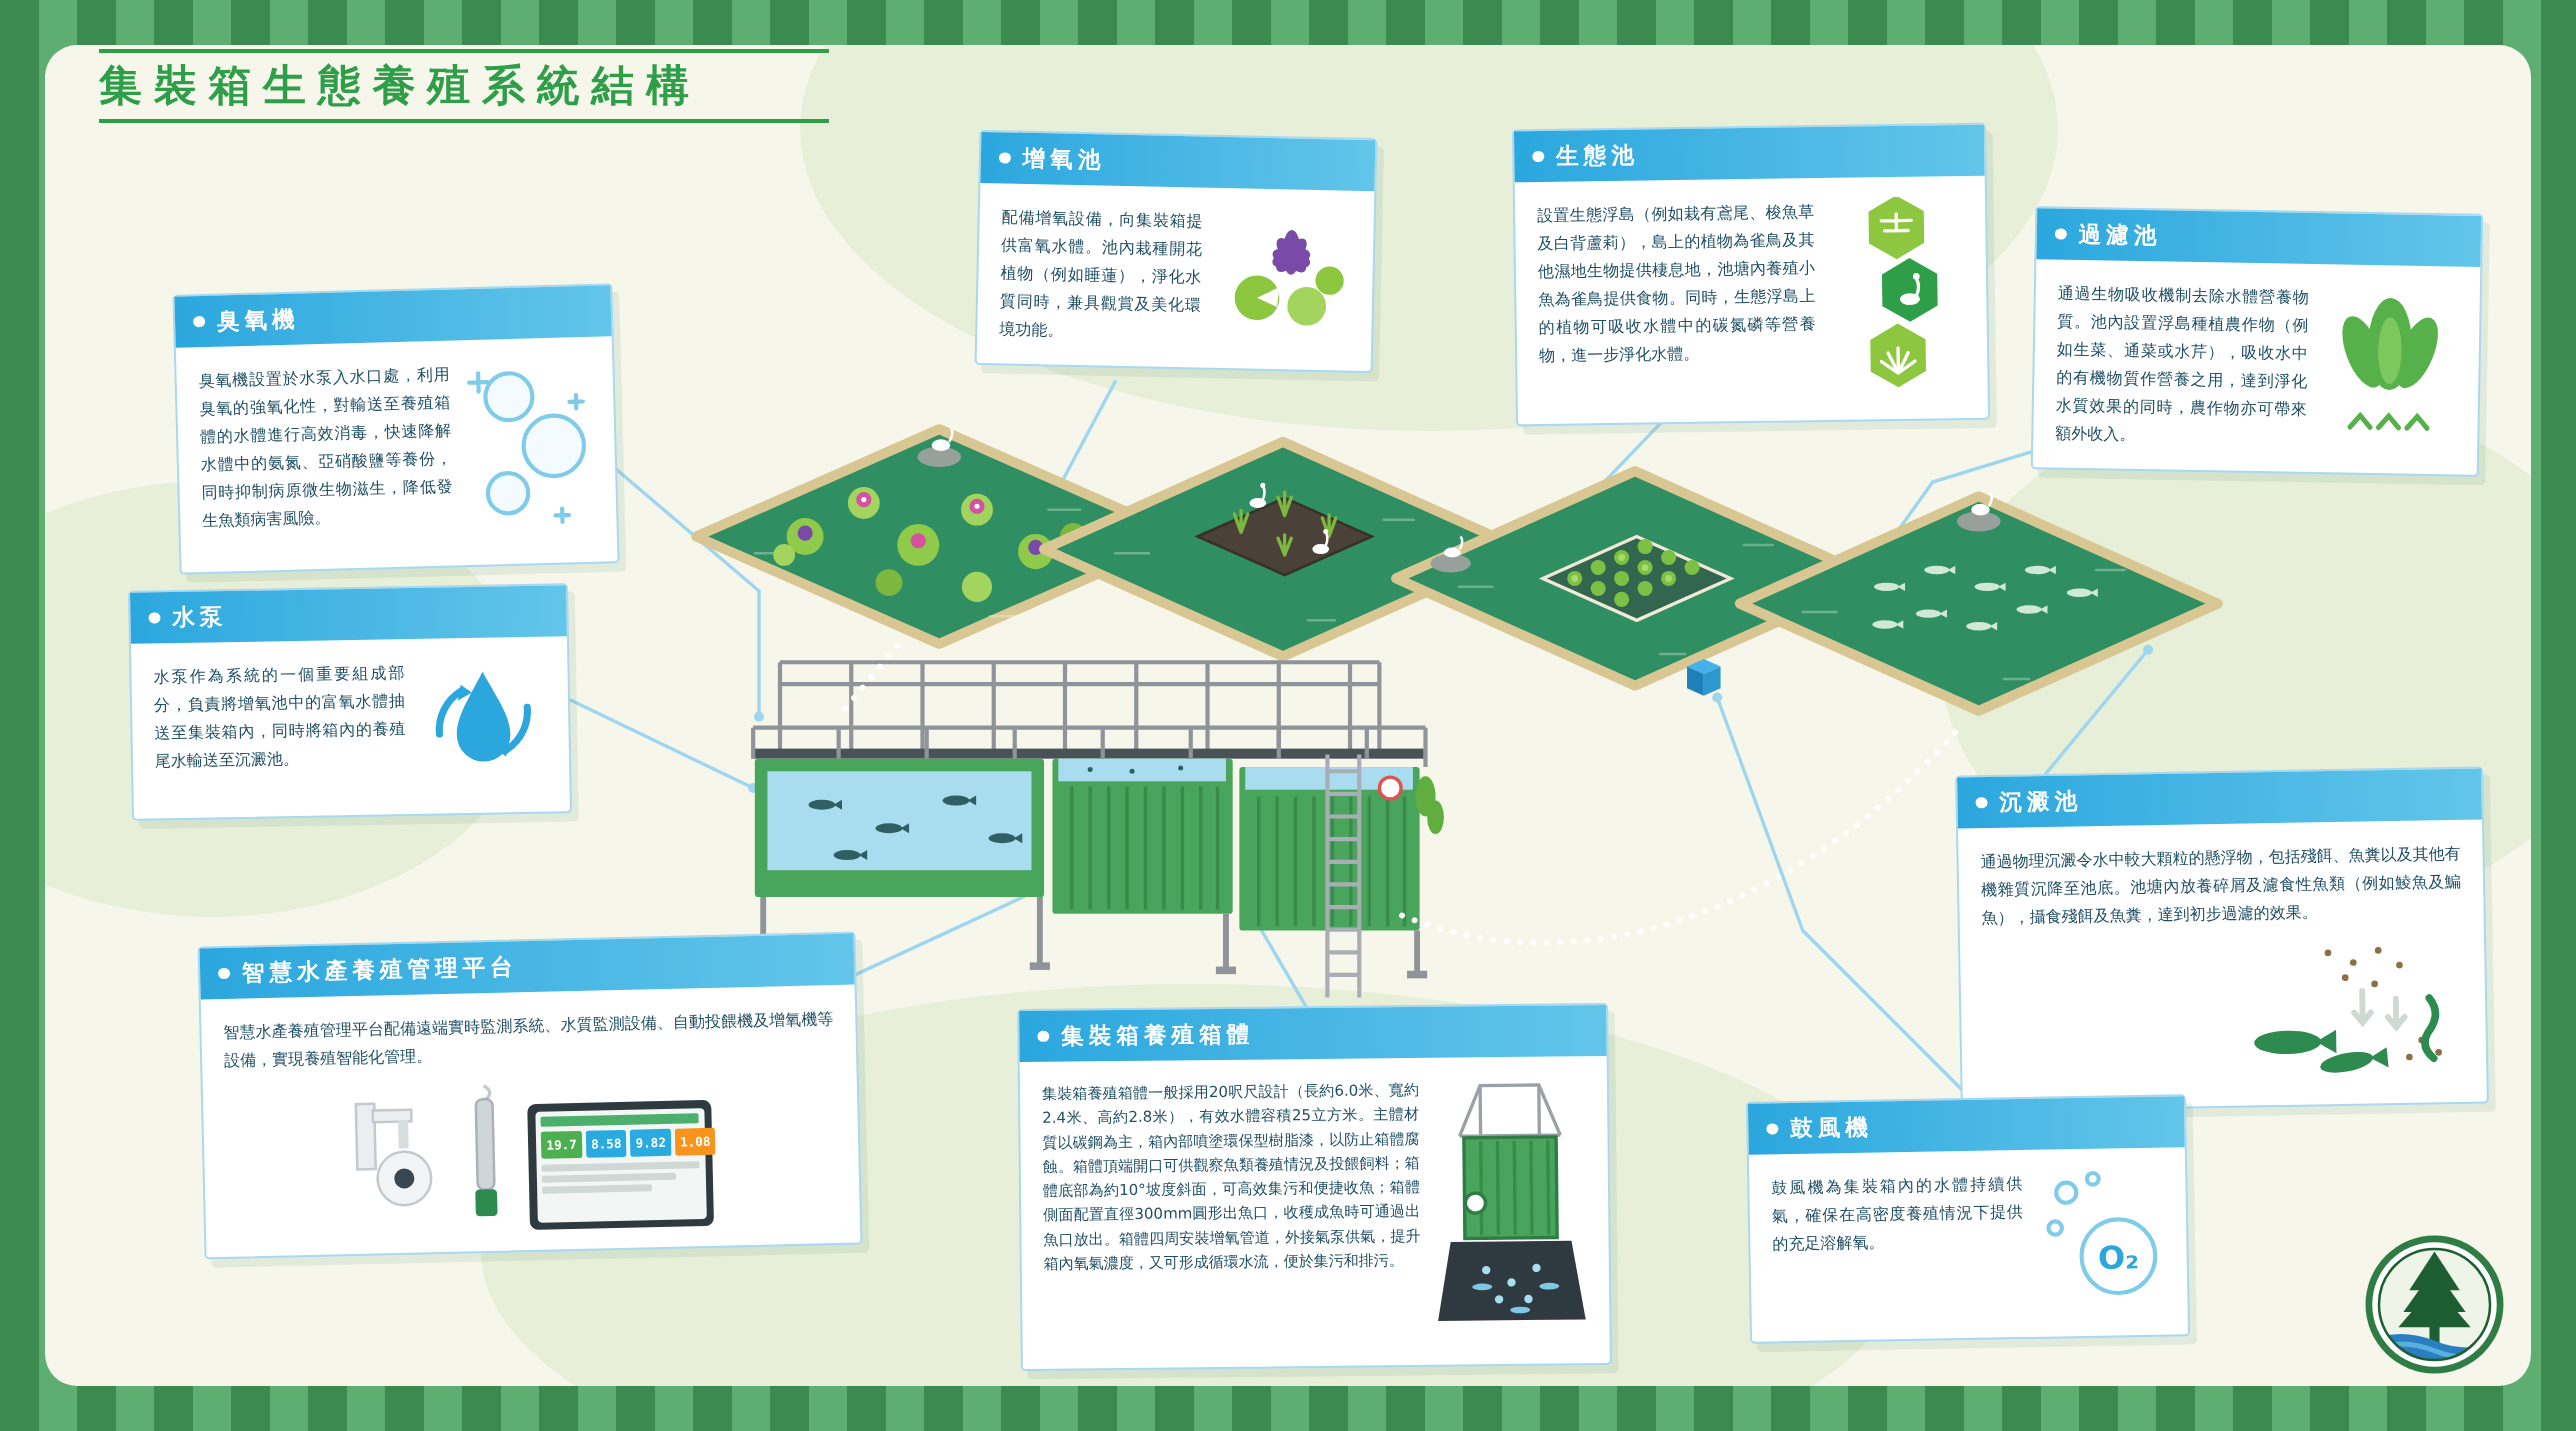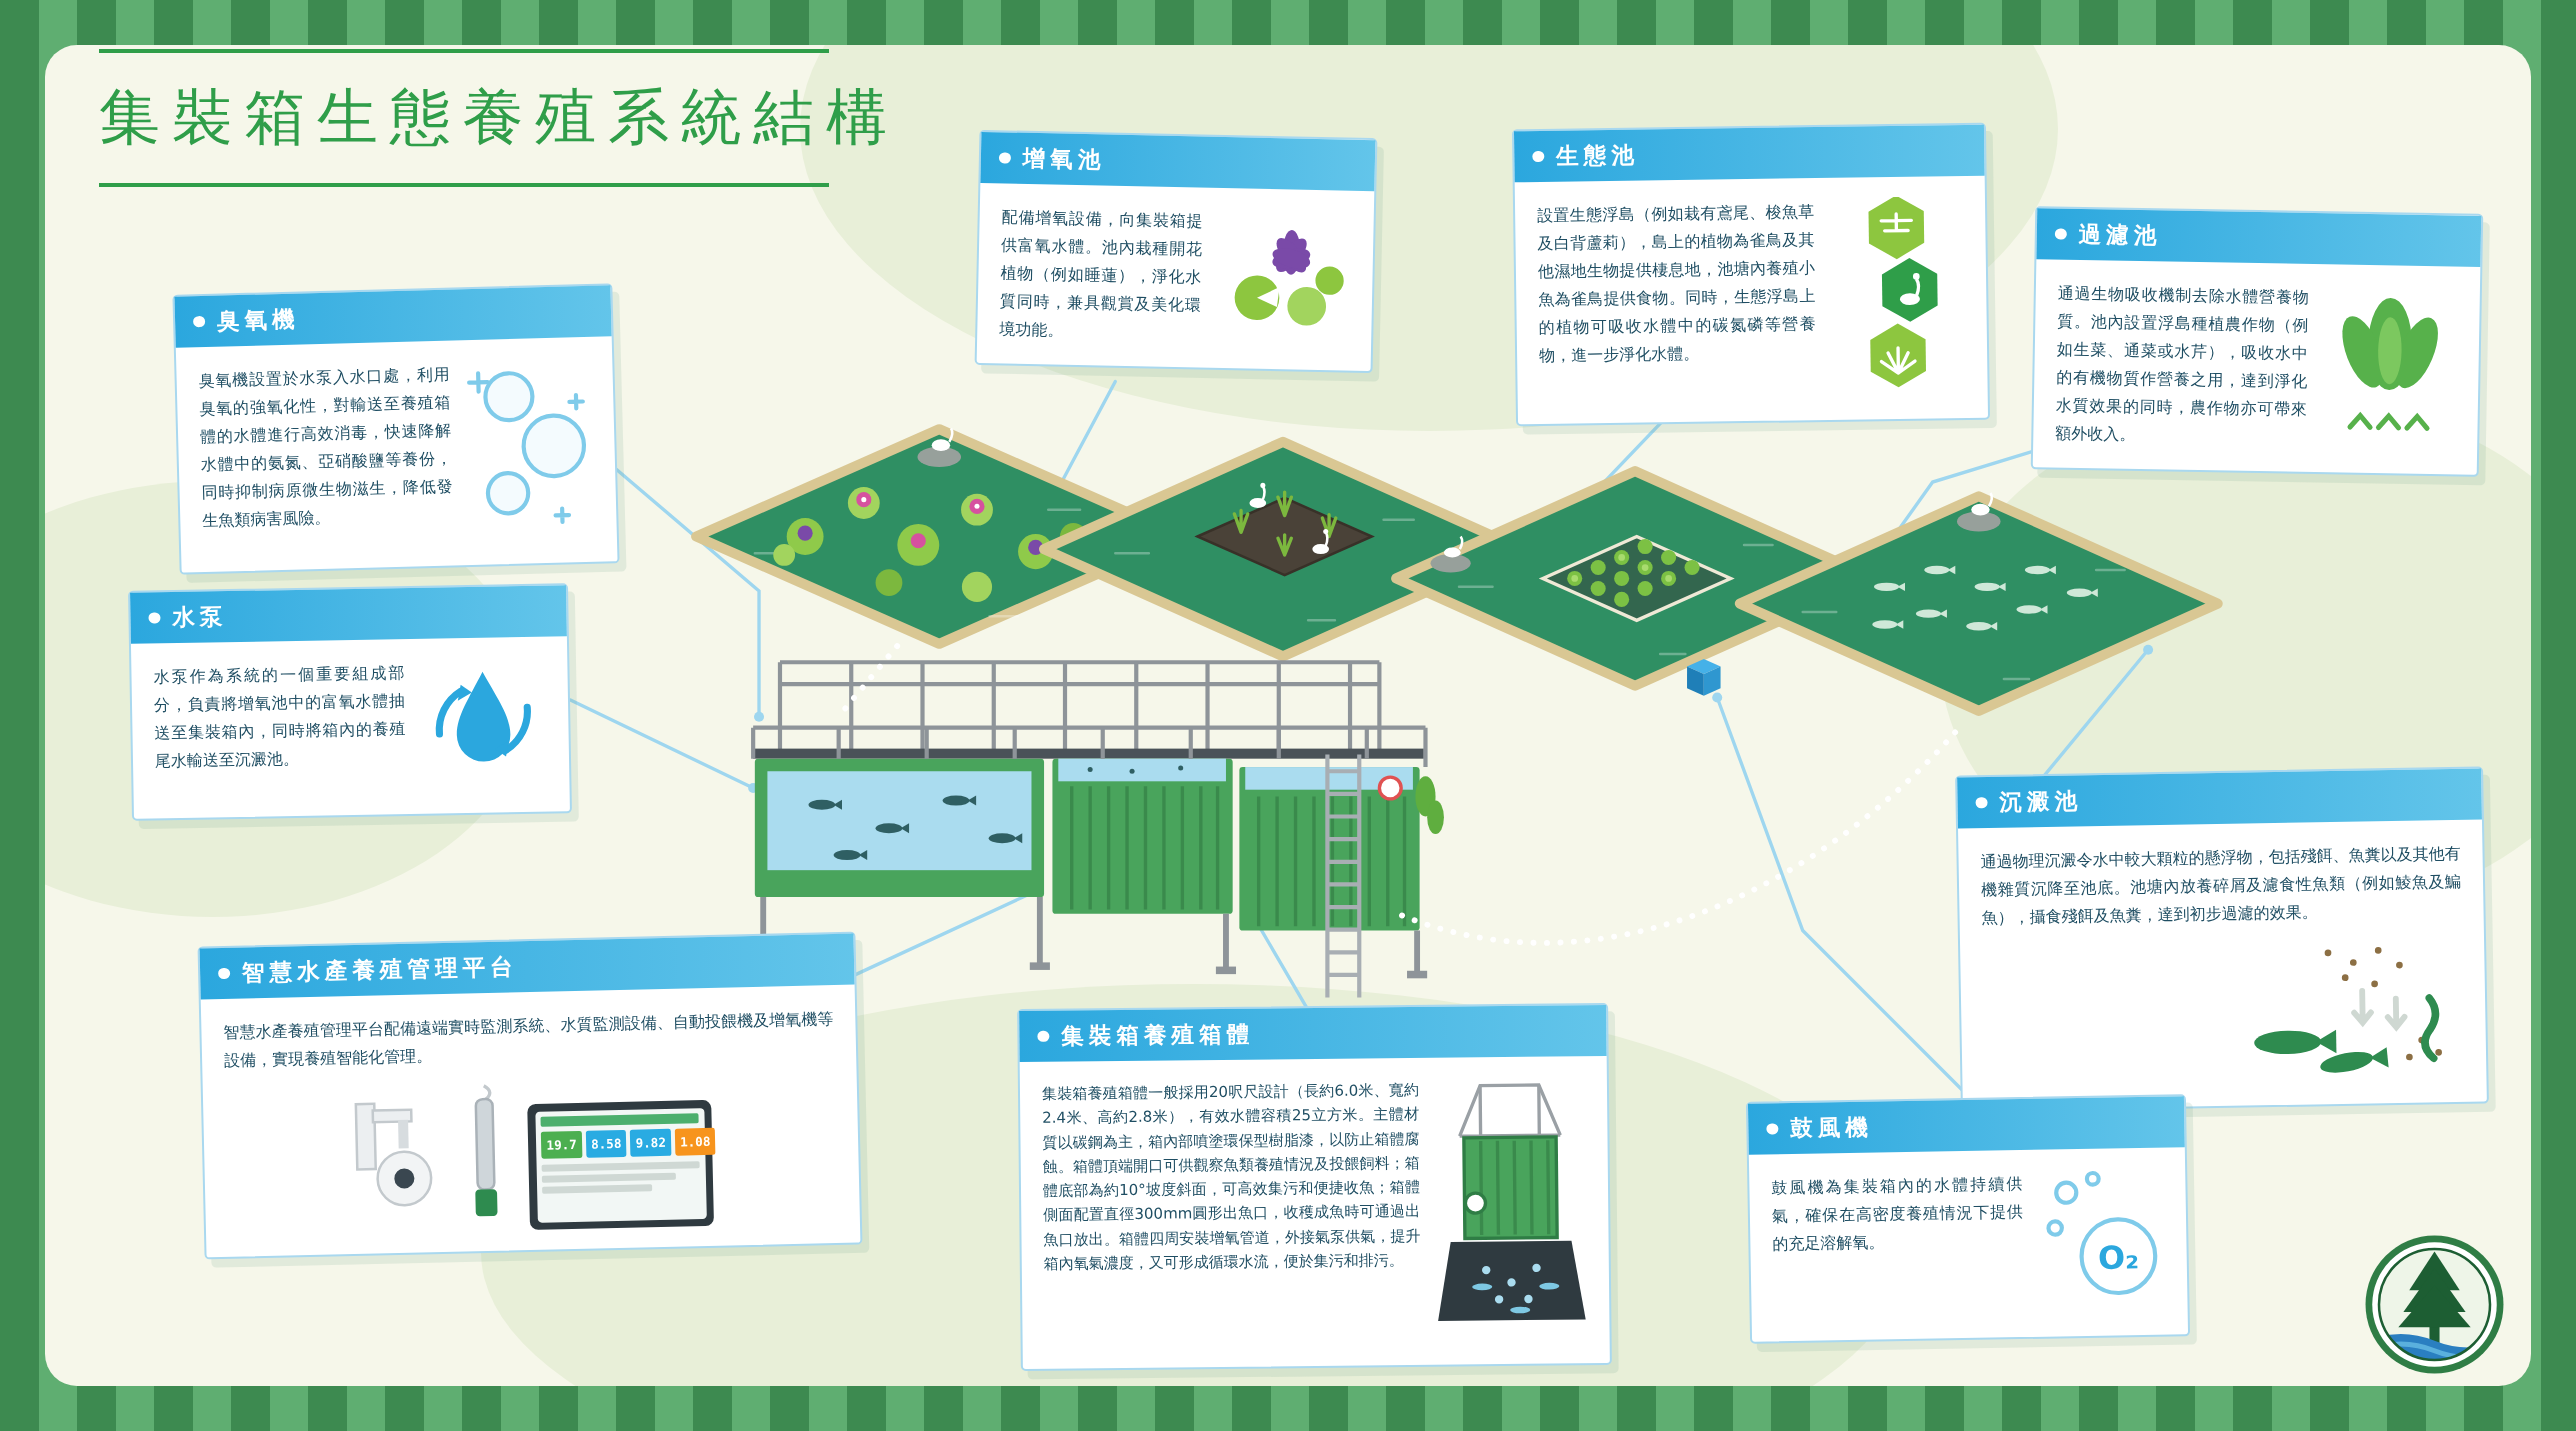--- a/index.html
+++ b/index.html
@@ -5,21 +5,21 @@
   html,body{margin:0;padding:0;}
   body{font-family:"DejaVu Sans",sans-serif;}
   .page{position:relative;width:2576px;height:1431px;overflow:hidden;
     background:repeating-linear-gradient(90deg,#3d8a50 0 39px,#5fae71 39px 77px);}
   .panel{position:absolute;left:45px;top:45px;right:45px;bottom:45px;
     background:#f6f7ea;border-radius:32px;overflow:hidden;}
   .blob{position:absolute;background:#e8efd8;border-radius:50%;}
   
   .title-block{position:absolute;left:99px;top:49px;width:738px;z-index:3;}
   .title-line{height:4.2px;background:#2f9e49;width:730px;}
-  .title-block h1{margin:24px 0;font-size:61px;font-weight:normal;color:#2f9e49;letter-spacing:11.7px;white-space:nowrap;}
+  .title-block h1{margin:4px 0;font-size:43px;font-weight:bold;color:#2f9e49;letter-spacing:11.7px;white-space:nowrap;}
   
   .scene{position:absolute;left:0;top:0;width:2576px;height:1431px;z-index:1;pointer-events:none;}
   
   .box{position:absolute;background:#ffffff;border:2.5px solid #a9d8ef;border-radius:5px;
     box-shadow:6.7px 8.4px 0 rgba(120,170,140,.16);z-index:3;}
   .box-header{background:linear-gradient(90deg,#2ba7de,#63c5ea);color:#fff;display:flex;align-items:center;
     gap:11.7px;padding:10px 18.4px;font-size:22.6px;font-weight:bold;letter-spacing:5px;}
   .dot{width:11.7px;height:11.7px;border-radius:50%;background:#fff;flex:0 0 auto;}
   .box-body{padding:20px 22px;font-size:16px;line-height:1.75;color:#1f4e63;display:flex;gap:15px;align-items:flex-start;}
   .box-body p{margin:0;flex:1;text-align:justify;}

